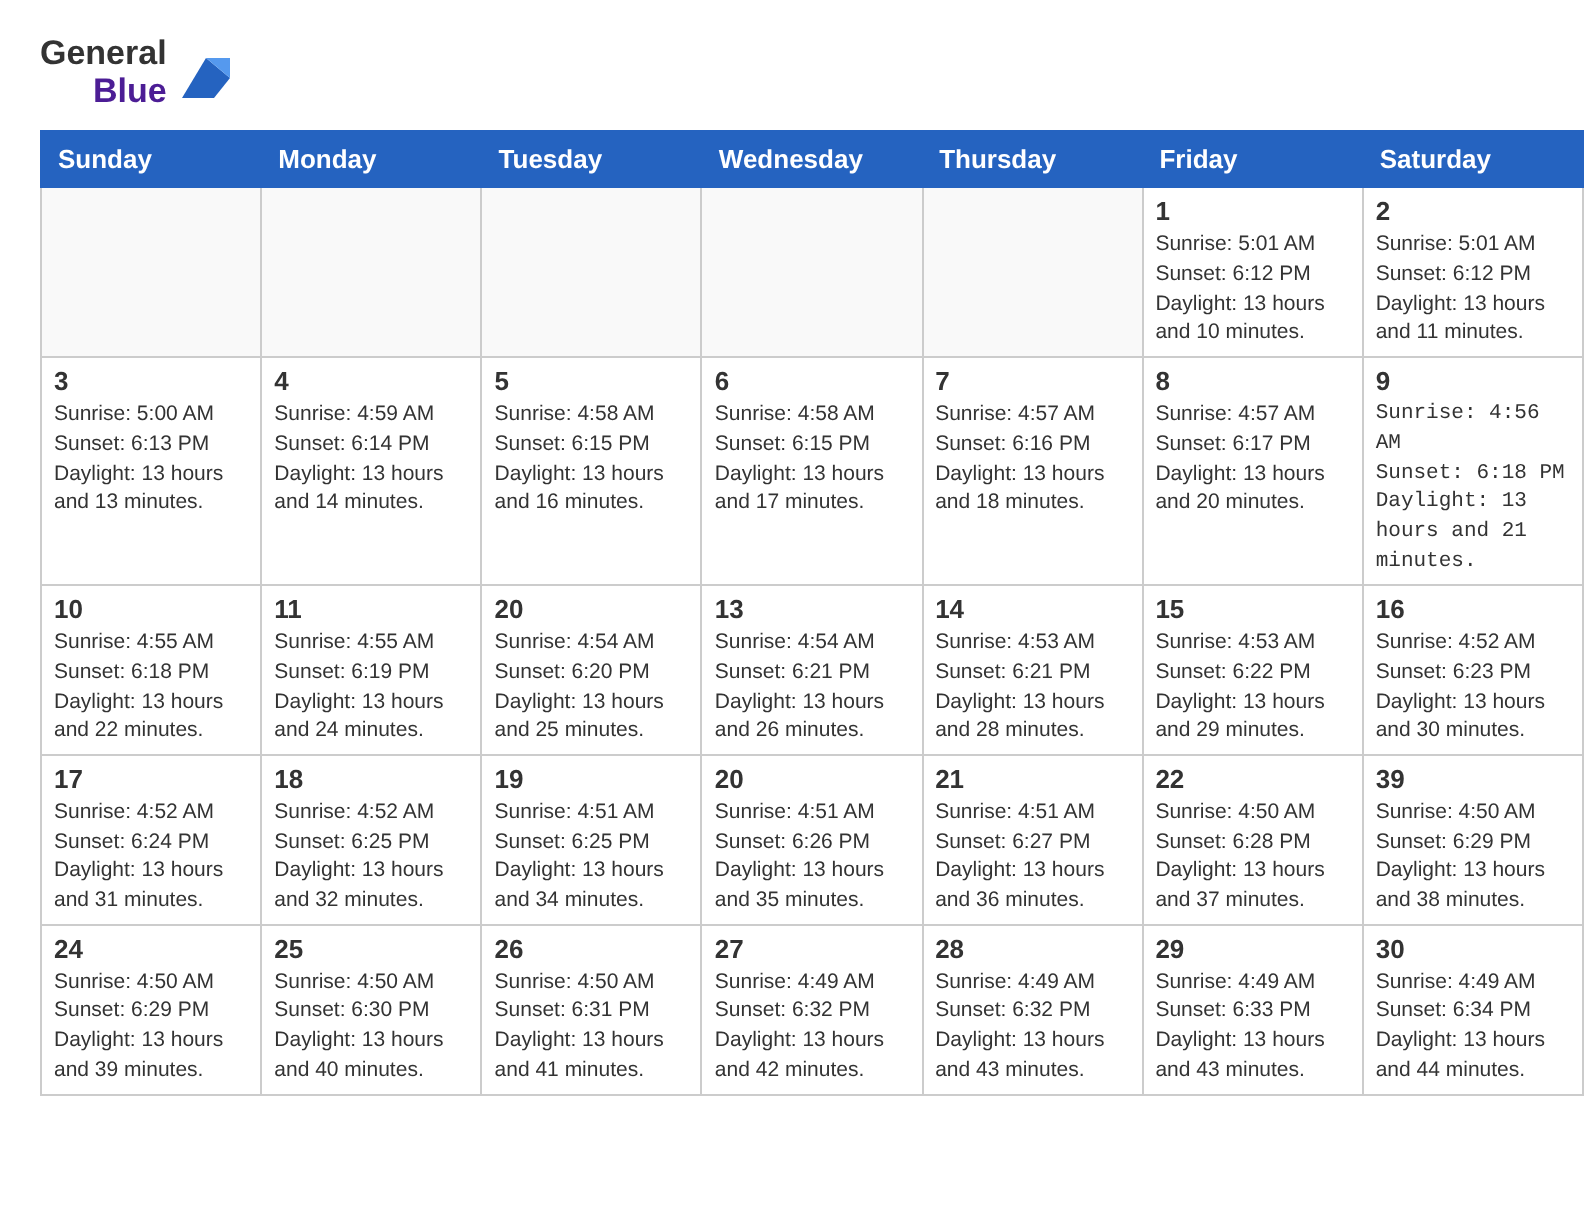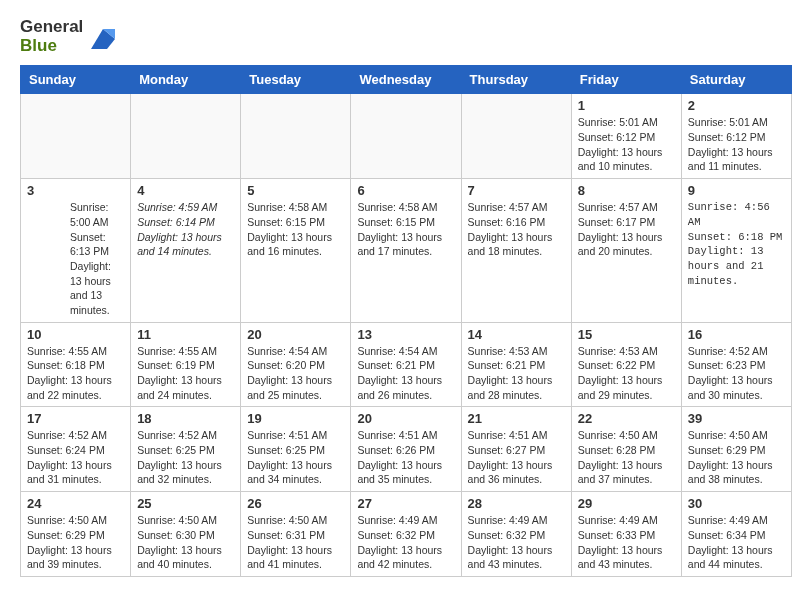--- a/index.html
+++ b/index.html
@@ -17,24 +17,24 @@
     .day-info { font-size: 10.5px; line-height: 1.4; color: #333; }
     .calendar-wrapper { padding: 0 10px 10px 10px; }
     tr { }
   </style>
 </head>
 <body>
 
 <div class="header">
   <div class="logo">
     <div>
-      <div style="display:flex;align-items:center;">
+      <div style="display:flex;align-items:center;text-align:right;">
         <div>
           <div style="font-size:17px;font-weight:bold;color:#333;line-height:1.1;">General</div>
-          <div style="font-size:17px;font-weight:bold;color:#4d7c0f;line-height:1.1;">Blue</div>
+          <div style="font-size:17px;font-weight:bold;color:#4c1d95;line-height:1.1;">Blue</div>
         </div>
         <svg width="32" height="32" viewBox="0 0 32 32" style="margin-left:4px;">
           <polygon points="4,28 16,8 28,18 20,28" fill="#2563c0"></polygon>
           <polygon points="16,8 28,18 28,8" fill="#5599ee"></polygon>
         </svg>
       </div>
     </div>
   </div>
   <div class="title-block">
     <div class="month-title"></div>
@@ -71,27 +71,27 @@
           <td>
             <div class="day-num">2</div>
             <div class="day-info" style="white-space: pre-line;">Sunrise: 5:01 AM
 Sunset: 6:12 PM
 Daylight: 13 hours and 11 minutes.</div>
           </td>
         </tr>
         <tr>
           <td>
             <div class="day-num">3</div>
-            <div class="day-info" style="white-space: pre-line; margin-left: 43px;">Sunrise: 5:00 AM
+            <div class="day-info" style="white-space: pre-line;">Sunrise: 5:00 AM
 Sunset: 6:13 PM
 Daylight: 13 hours and 13 minutes.</div>
           </td>
           <td>
             <div class="day-num">4</div>
-            <div class="day-info" style="white-space: pre-line; font-style: italic;">Sunrise: 4:59 AM
+            <div class="day-info" style="white-space: pre-line;">Sunrise: 4:59 AM
 Sunset: 6:14 PM
 Daylight: 13 hours and 14 minutes.</div>
           </td>
           <td>
             <div class="day-num">5</div>
             <div class="day-info" style="white-space: pre-line;">Sunrise: 4:58 AM
 Sunset: 6:15 PM
 Daylight: 13 hours and 16 minutes.</div>
           </td>
           <td>

